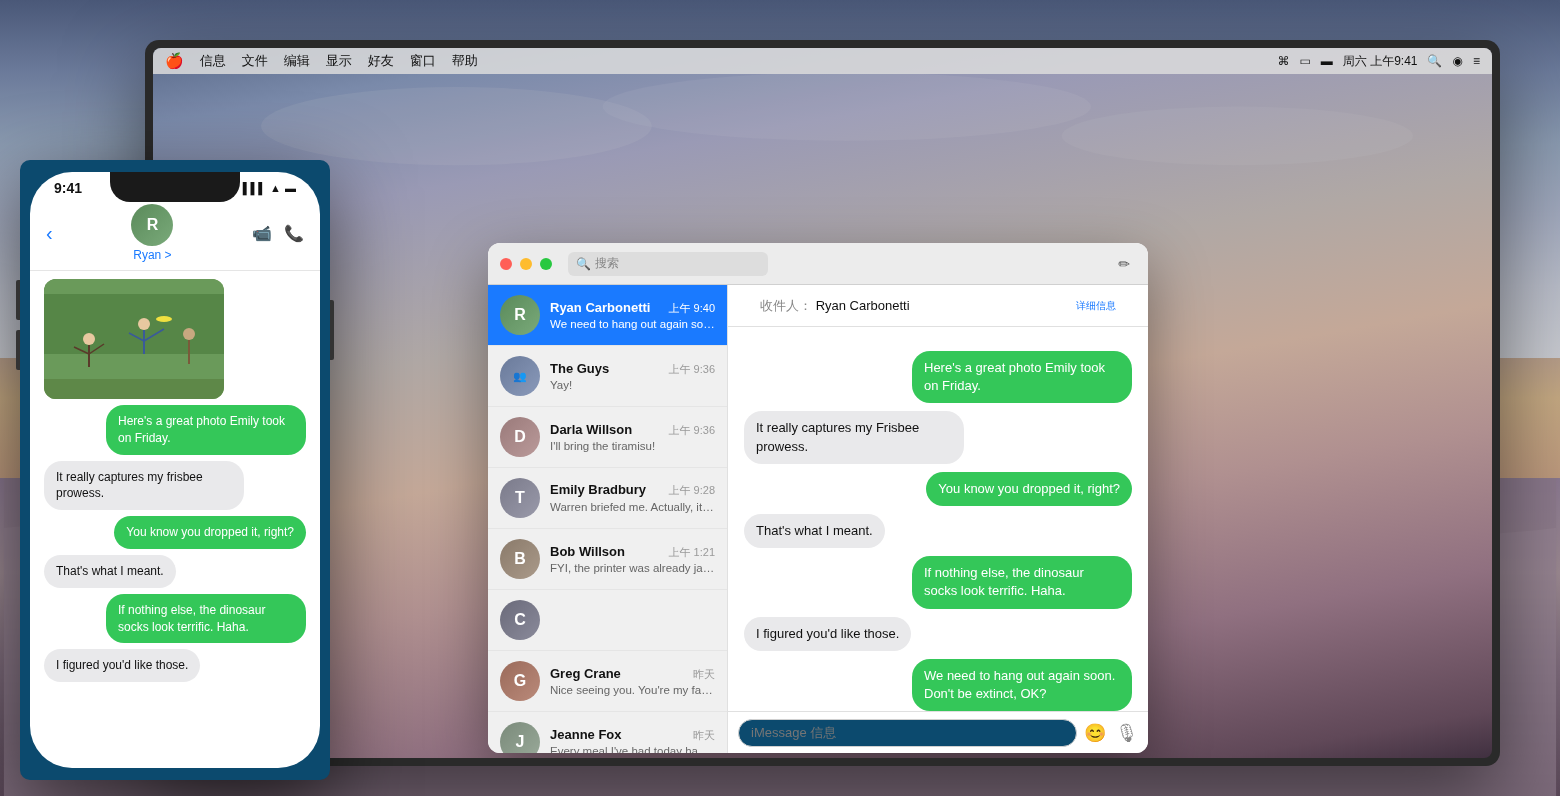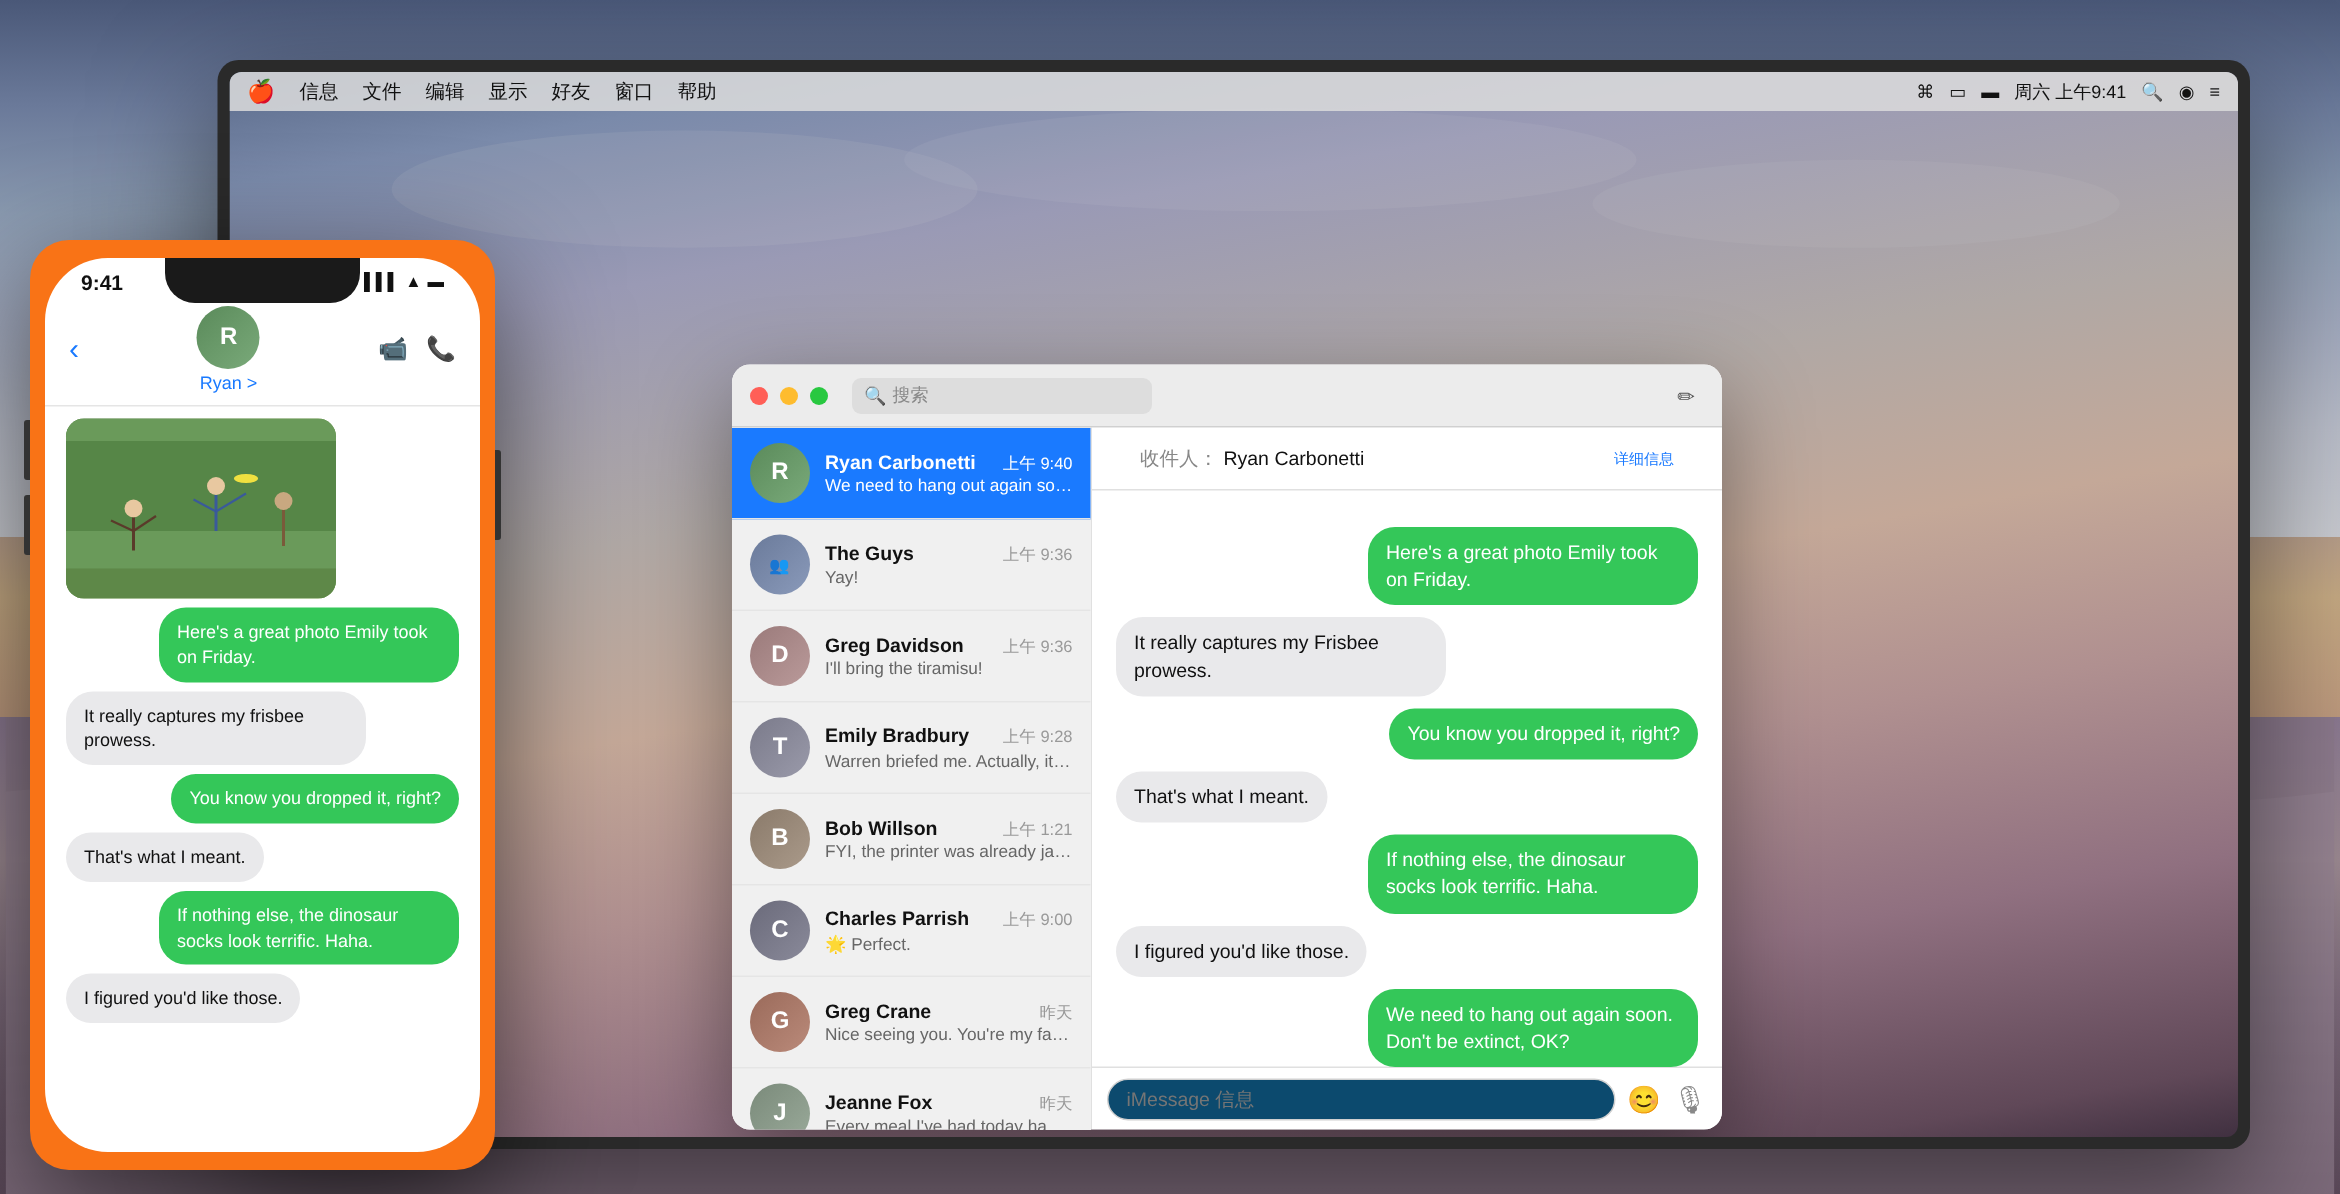--- a/index.html
+++ b/index.html
@@ -352,22 +352,22 @@
       top: 160px;
       left: 20px;
       width: 310px;
       height: 620px;
       z-index: 30;
     }
 
     .iphone-body {
       width: 100%;
       height: 100%;
-      background: #f97316;
-      border-radius: 26px;
+      background: #0c4a6e;
+      border-radius: 10px;
       position: relative;
       box-shadow: 0 25px 80px rgba(0,0,0,0.6);
     }
 
     .iphone-screen {
       position: absolute;
       top: 12px; left: 10px; right: 10px; bottom: 12px;
       background: #fff;
       border-radius: 42px;
       overflow: hidden;
@@ -580,21 +580,21 @@
                 <span class="conv-time">上午 9:36</span>
               </div>
               <div class="conv-preview">Yay!</div>
             </div>
           </div>
 
           <div class="conv-item">
             <div class="conv-avatar av-darla">D</div>
             <div class="conv-info">
               <div class="conv-header">
-                <span class="conv-name">Greg Davidson</span>
+                <span class="conv-name">Darla Willson</span>
                 <span class="conv-time">上午 9:36</span>
               </div>
               <div class="conv-preview">I'll bring the tiramisu!</div>
             </div>
           </div>
 
           <div class="conv-item">
             <div class="conv-avatar av-toby">T</div>
             <div class="conv-info">
               <div class="conv-header">
@@ -611,27 +611,20 @@
               <div class="conv-header">
                 <span class="conv-name">Bob Willson</span>
                 <span class="conv-time">上午 1:21</span>
               </div>
               <div class="conv-preview">FYI, the printer was already jammed when I got there.</div>
             </div>
           </div>
 
           <div class="conv-item">
             <div class="conv-avatar av-charles">C</div>
-            <div class="conv-info">
-              <div class="conv-header">
-                <span class="conv-name">Charles Parrish</span>
-                <span class="conv-time">上午 9:00</span>
-              </div>
-              <div class="conv-preview">🌟 Perfect.</div>
-            </div>
           </div>
 
           <div class="conv-item">
             <div class="conv-avatar av-greg">G</div>
             <div class="conv-info">
               <div class="conv-header">
                 <span class="conv-name">Greg Crane</span>
                 <span class="conv-time">昨天</span>
               </div>
               <div class="conv-preview">Nice seeing you. You're my favorite person to randomly...</div>

